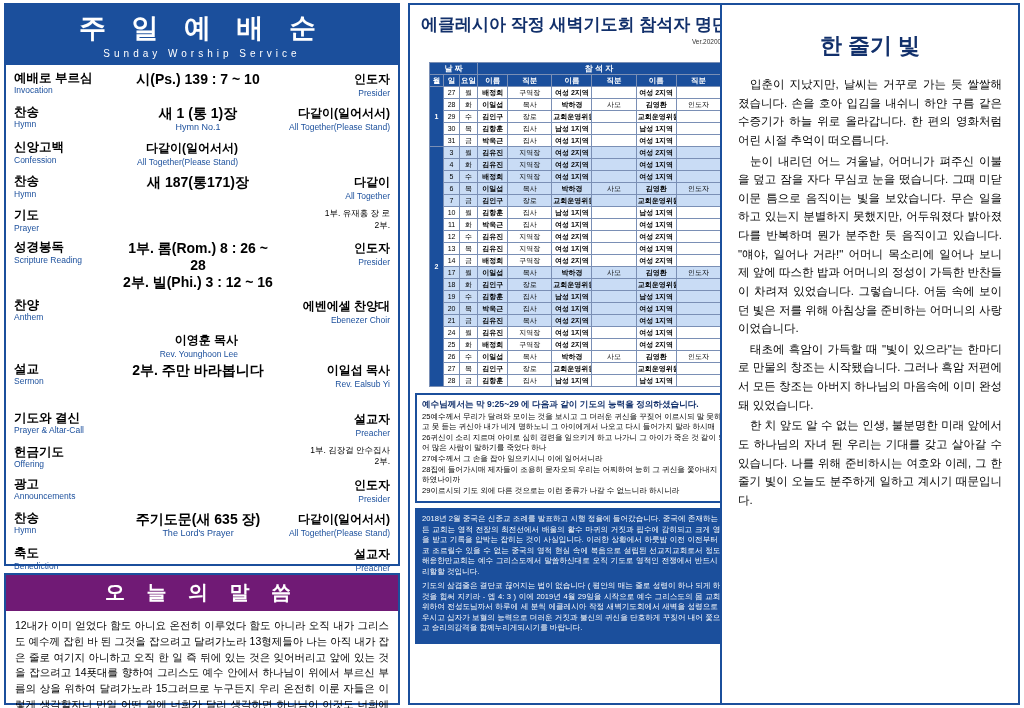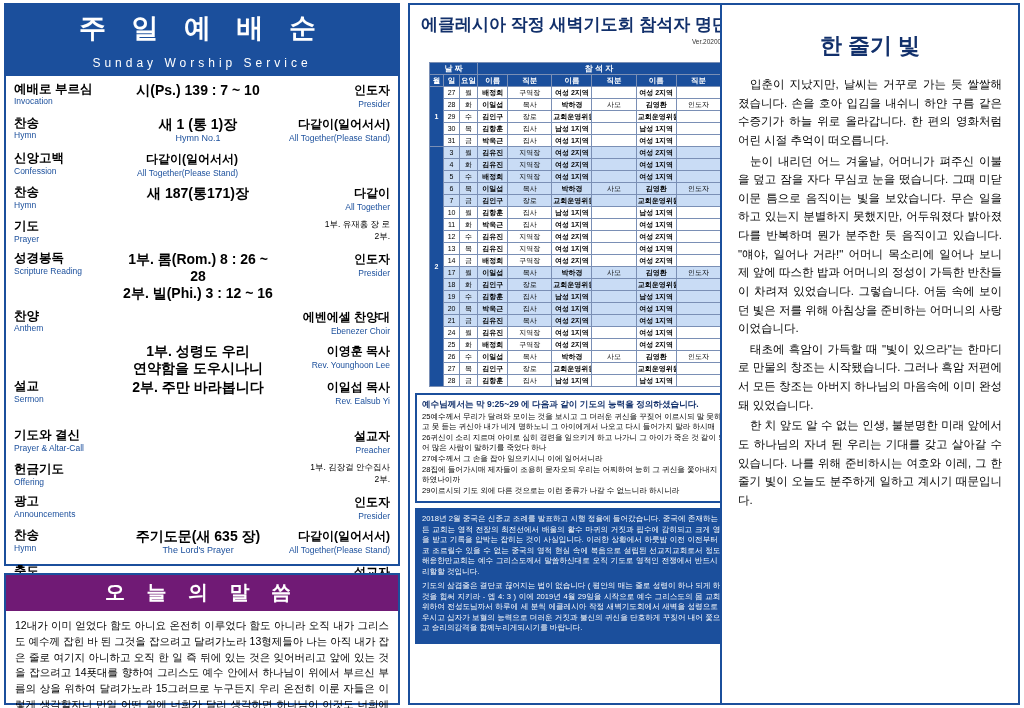--- a/index.html
+++ b/index.html
@@ -22,21 +22,21 @@
     width:100%; height:563px; position:relative;
   }
   .bull-header {
     background:#1b4f9c; color:#fff; text-align:center;
     padding:5px 0 6px 0;
   }
   .bull-header .kr {
     font-size:27px; font-weight:bold; letter-spacing:9px;
   }
   .bull-header .en {
-    font-size:12px; letter-spacing:4px; margin-top:10px;
+    font-size:10px; letter-spacing:4px; margin-top:2px;
   }
   .order { padding:6px 8px 0 8px; }
   .orow { display:flex; align-items:flex-start; margin-bottom:7px; }
   .oleft { width:108px; }
   .omid { flex:1; text-align:center; }
   .oright { width:116px; text-align:right; }
   .k { font-size:12.5px; font-weight:bold; color:#000; line-height:1.15; }
   .e { font-size:8.5px; color:#1b4f9c; line-height:1.25; }
   .mk { font-size:14px; font-weight:bold; color:#000; line-height:1.2; }
   .me { font-size:9px; color:#1b4f9c; line-height:1.3; }
@@ -213,24 +213,20 @@
             </div>
           <div class="omid"></div>
           <div class="oright">
               <div class="rk">에벤에셀 찬양대</div>
               <div class="re">Ebenezer Choir</div>
             </div>
         </div>
 
         <div class="orow" style="margin-bottom:3px;">
           <div class="oleft"></div>
-          <div class="omid two-line">
-              <div class="mk" style="white-space:pre-line;">1부. 성령도 우리
-연약함을 도우시나니</div>
-            </div>
           <div class="oright">
               <div class="rk">이영훈 목사</div>
               <div class="re">Rev. Younghoon Lee</div>
             </div>
         </div>
 
         <div class="orow" style="margin-bottom:22px;">
           <div class="oleft">
               <div class="k">설교</div>
               <div class="e">Sermon</div>

